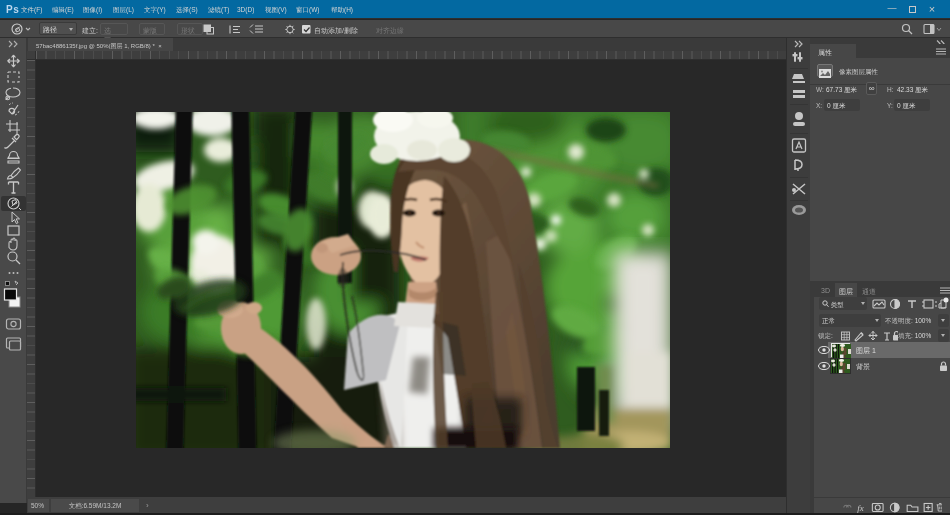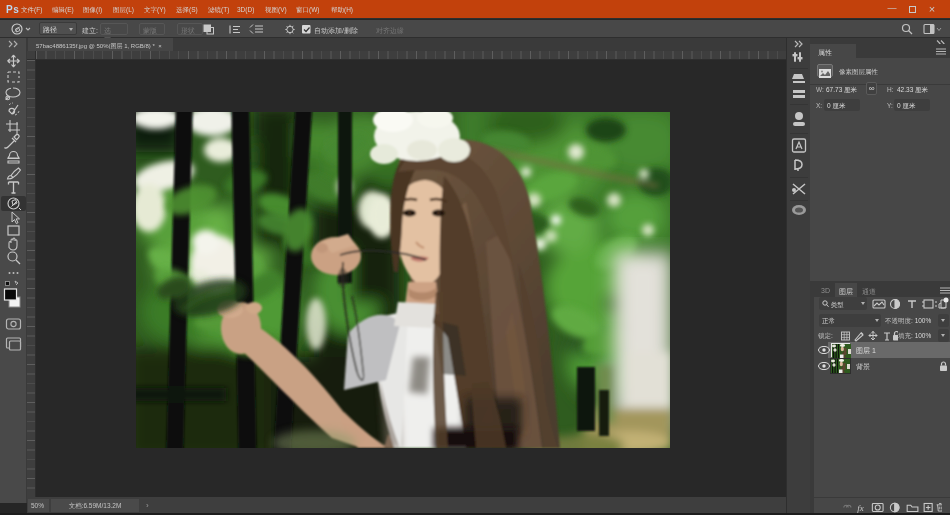--- a/index.html
+++ b/index.html
@@ -1,21 +1,21 @@
 <!DOCTYPE html>
 <html><head>
 <meta charset="utf-8">
 <style>
 * { margin:0; padding:0; box-sizing:border-box; }
 html,body { width:950px; height:515px; overflow:hidden; } body::after { content:""; position:absolute; left:0; top:513px; width:950px; height:2px; background:#1d1d1d; }
 body { font-family:"Liberation Sans", sans-serif; background:#262626; position:relative; }
 .abs { position:absolute; }
 
 
-#menubar { left:0; top:0; width:950px; height:19px; background:#c2410c; border-bottom:1px solid #2e2e2e; }
+#menubar { left:0; top:0; width:950px; height:19px; background:#0369a1; border-bottom:1px solid #2e2e2e; }
 #menubar .ps { position:absolute; left:6px; top:4px; font-size:10px; font-weight:bold; color:#bcd7ee; letter-spacing:0.5px; }
 #menubar .items { position:absolute; left:21px; top:6px; font-size:6.5px; color:#d4d4d4; white-space:nowrap; }
 #menubar .items span { margin-right:0px; }
 #winbtn { position:absolute; right:8px; top:3px; height:19px; color:#c9c9c9; font-size:9px; }
 #winbtn span { display:inline-block; width:20px; text-align:center; }
 
 
 #optbar { left:0; top:20px; width:950px; height:18px; background:#484848; border-bottom:1px solid #2e2e2e; color:#cfcfcf; font-size:11px; }
 #optbar .sel { position:absolute; left:39px; top:2px; width:38px; height:13px; background:#4f4f4f; border:1px solid #3a3a3a; border-radius:2px; font-size:7px; color:#d9d9d9; padding:2px 3px; }
 #optbar .lbl { position:absolute; top:6px; font-size:7px; color:#cacaca; }

